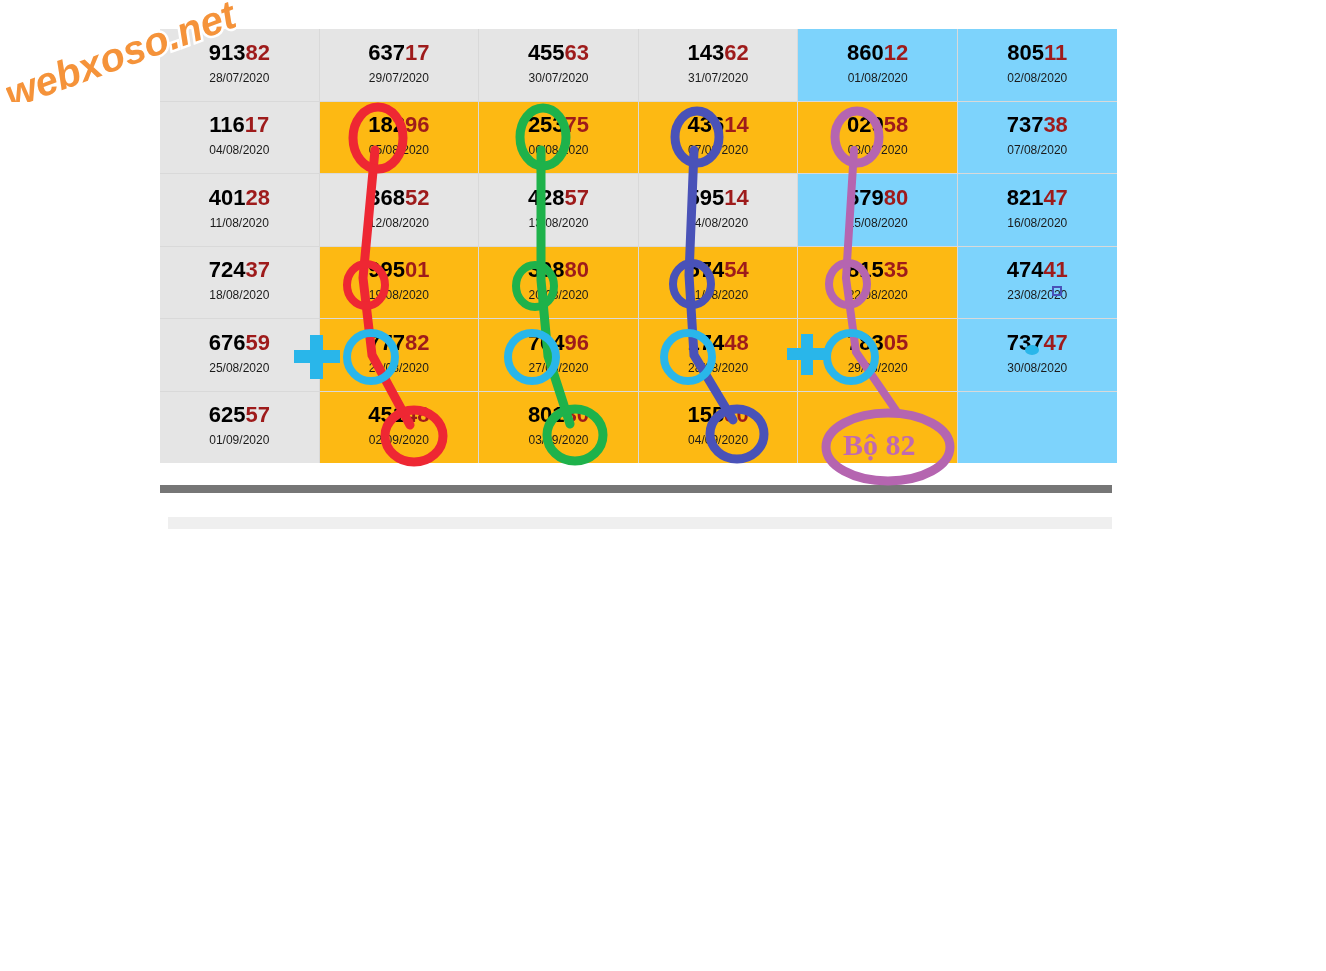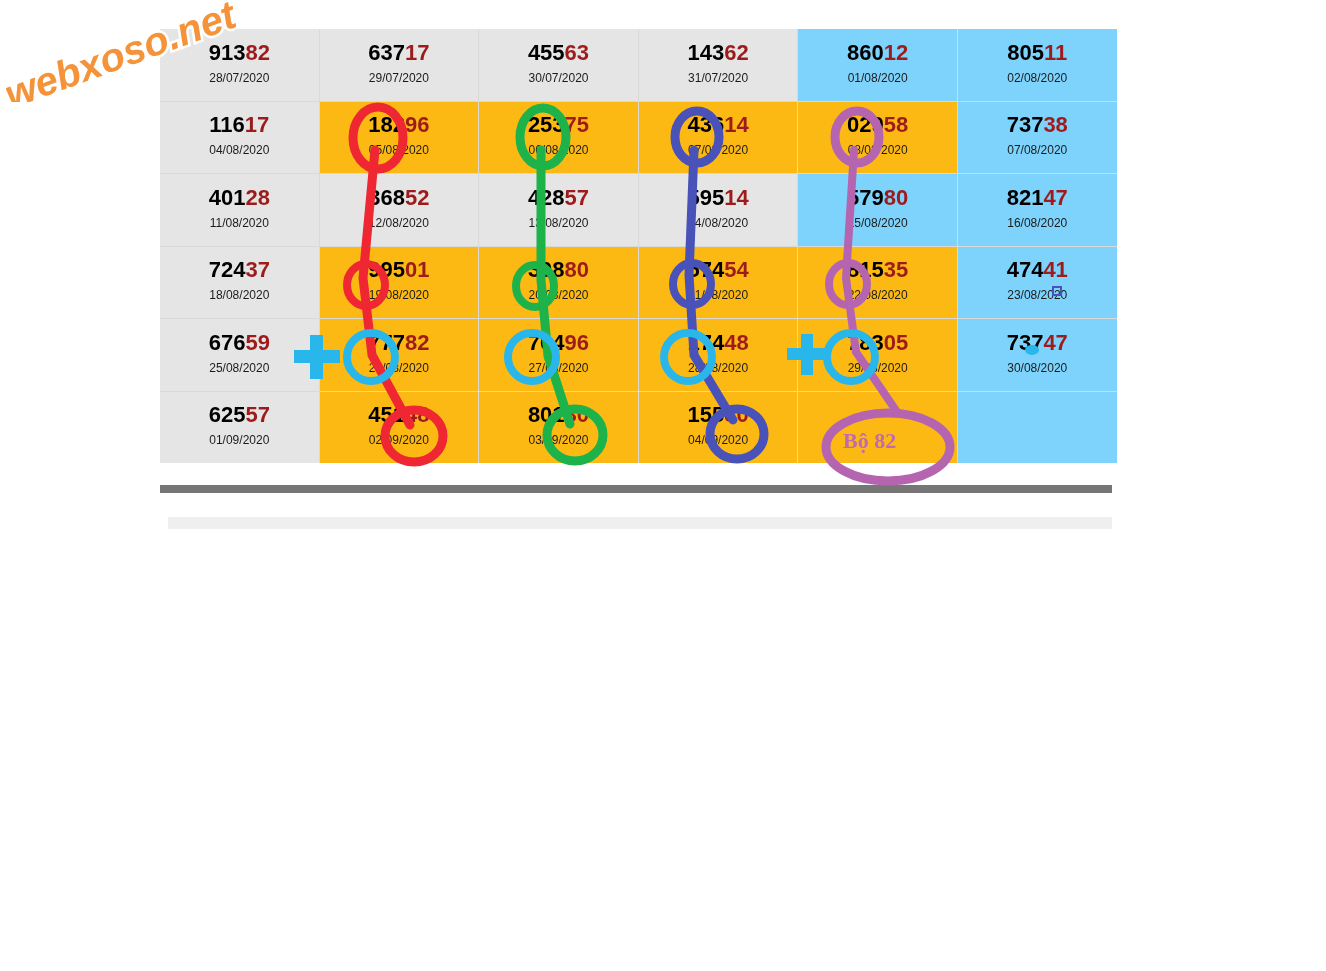--- a/index.html
+++ b/index.html
@@ -102,21 +102,21 @@
     z-index: 30;
     pointer-events: none;
   }
 
   
   #bo-label {
     position: absolute;
     left: 843px;
     top: 428px;
     font-family: "Liberation Serif", serif;
-    font-size: 22px;
+    font-size: 30px;
     font-weight: bold;
     color: #c06ab0;
     z-index: 35;
     white-space: nowrap;
   }
 </style>
 </head>
 <body>
 
 <svg id="watermark" viewBox="0 0 230 100" xmlns="http://www.w3.org/2000/svg">

